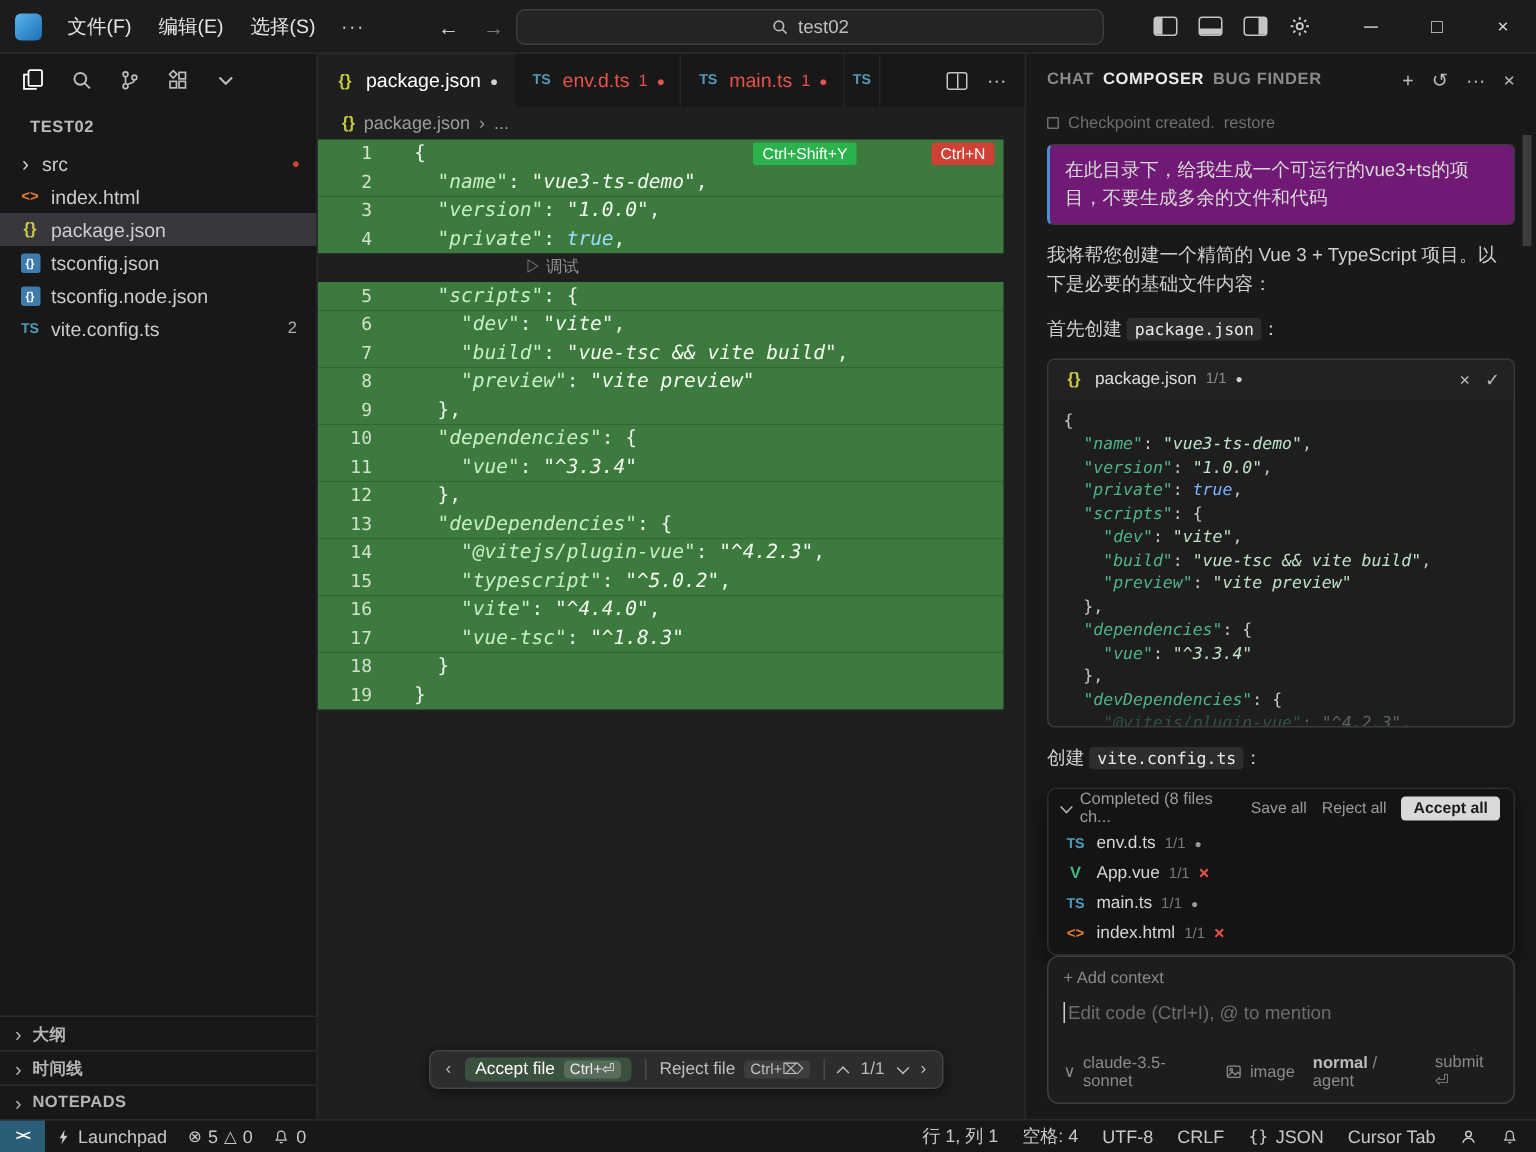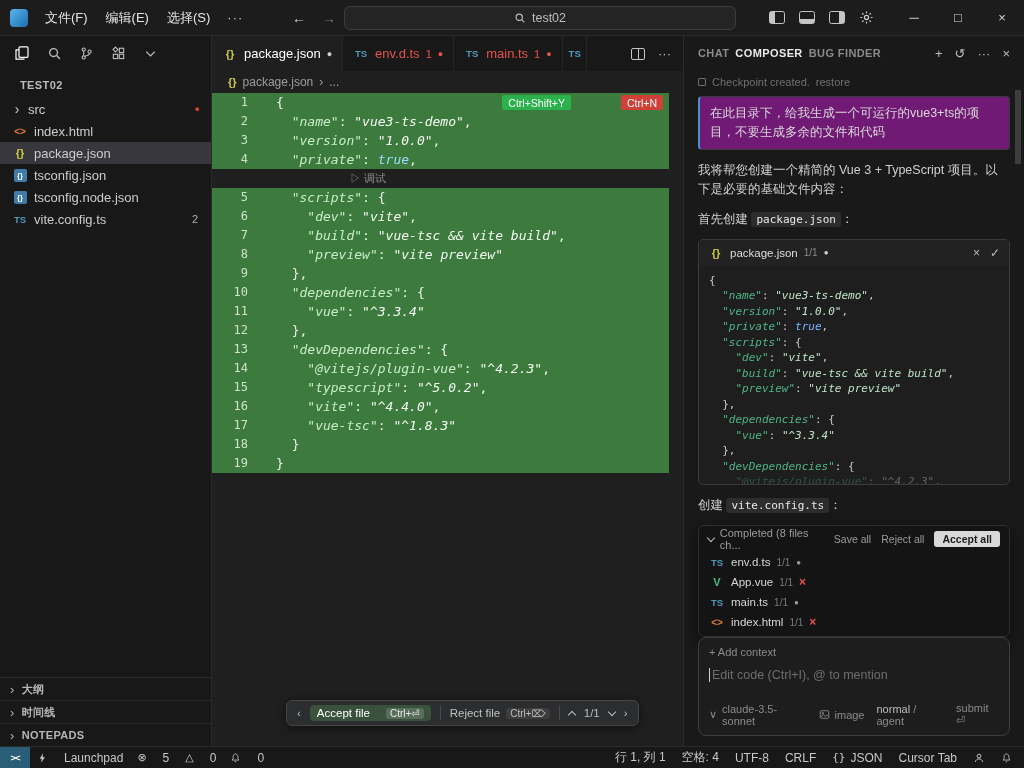--- a/index.html
+++ b/index.html
@@ -71,21 +71,21 @@
 .tk{color:#c8eec8;font-style:italic;}
 .ts2{color:#f4fbf1;font-style:italic;}
 .tb{color:#9cdcfe;font-style:italic;}
 .crow.lens{background:#1f1f1f;}
 .lensc{padding-left:88px;color:#8f8f8f;font-size:11px;font-family:"Liberation Sans",sans-serif;}
 .kbd-hints{position:absolute;top:2px;right:20px;display:flex;gap:4px;font-family:"Liberation Sans",sans-serif;}
 .kbd{font-size:10.5px;color:#fff;padding:1.5px 6px;border-radius:2px;margin-left:46px;}
 .kbd.accept{background:#2bb24c;}
 .kbd.reject{background:#cf4036;}
 .diffbar{position:absolute;left:74px;bottom:20px;height:26px;background:#2b2d2e;border:1px solid#454545;border-radius:6px;display:flex;align-items:center;gap:9px;padding:0 10px;font-size:11.5px;color:#bdbdbd;box-shadow:0 2px 10px rgba(0,0,0,.55);font-family:"Liberation Sans",sans-serif;}
-.db-accept{background:#3a523d;color:#fff;border-radius:4px;padding:2px 7px;display:flex;gap:16px;align-items:center;}
+.db-accept{background:#3a523d;color:#fff;border-radius:4px;padding:2px 7px;display:flex;gap:6px;align-items:center;}
 .db-kbd{background:rgba(255,255,255,.16);border-radius:3px;padding:0 4px;font-size:10px;color:#e8e8e8;}
 .db-reject{display:flex;gap:6px;align-items:center;color:#c0c0c0;}
 .db-reject .db-kbd{background:#3d3d3d;color:#bdbdbd;}
 .db-sep{width:1px;height:14px;background:#4a4a4a;}
 .chev{width:6px;height:6px;border-right:1.4px solid #bdbdbd;border-bottom:1.4px solid #bdbdbd;display:inline-block;}
 .chev.up{transform:rotate(-135deg);margin-top:3px;}
 .chev.down{transform:rotate(45deg);margin-bottom:2px;}
 
 .chat{width:340px;flex:0 0 340px;background:#191919;display:flex;flex-direction:column;position:relative;}
 .chat-header{height:34px;flex:0 0 34px;display:flex;align-items:center;padding:0 14px;gap:16px;}
@@ -120,26 +120,26 @@
 .st-dot{color:#9a9a9a;font-size:8px;}
 .st-x{color:#e5534b;font-size:12px;font-weight:bold;}
 .composer{margin-top:auto;border:1px solid #3e3e3e;border-radius:8px;background:#1d1d1d;padding:8px 10px;}
 .add-context{font-size:11px;color:#8a8a8a;}
 .composer-input{margin-top:10px;display:flex;align-items:center;gap:2px;}
 .caret{width:1px;height:14px;background:#cfcfcf;}
 .placeholder{font-size:12.5px;color:#6d6d6d;}
 .composer-footer{margin-top:20px;display:flex;align-items:center;gap:12px;font-size:11px;color:#8a8a8a;}
 .model-chip{display:flex;gap:5px;align-items:center;}
 .cf-right{margin-left:auto;display:flex;gap:12px;align-items:center;}
-.cf-mode b{color:#bdbdbd;font-weight:normal;}
+.cf-mode b{color:#bdbdbd;font-weight:bold;}
 .chat-scroll{position:absolute;right:3px;top:54px;width:6px;height:74px;background:#3d3d3d;}
 
 .statusbar{height:22px;flex:0 0 22px;background:#181818;border-top:1px solid #2a2a2a;display:flex;align-items:center;font-size:12px;color:#c8c8c8;}
 .sb-remote{width:30px;height:100%;background:#2a5d77;display:flex;align-items:center;justify-content:center;color:#fff;font-size:9.5px;letter-spacing:-1px;font-weight:bold;}
-.sb-item{display:flex;align-items:center;gap:16px;padding:0 7px;height:100%;white-space:nowrap;}
+.sb-item{display:flex;align-items:center;gap:4px;padding:0 7px;height:100%;white-space:nowrap;}
 .sb-right{margin-left:auto;display:flex;align-items:center;height:100%;padding-right:4px;}
 .sb-right .sb-item{padding:0 8px;gap:5px;}
 .sb-glyph{font-size:11px;}
 .sb-braces{font-size:11px;font-family:"DejaVu Sans Mono",monospace;}
 </style>
 </head>
 <body>
 
 <div class="app">
 

